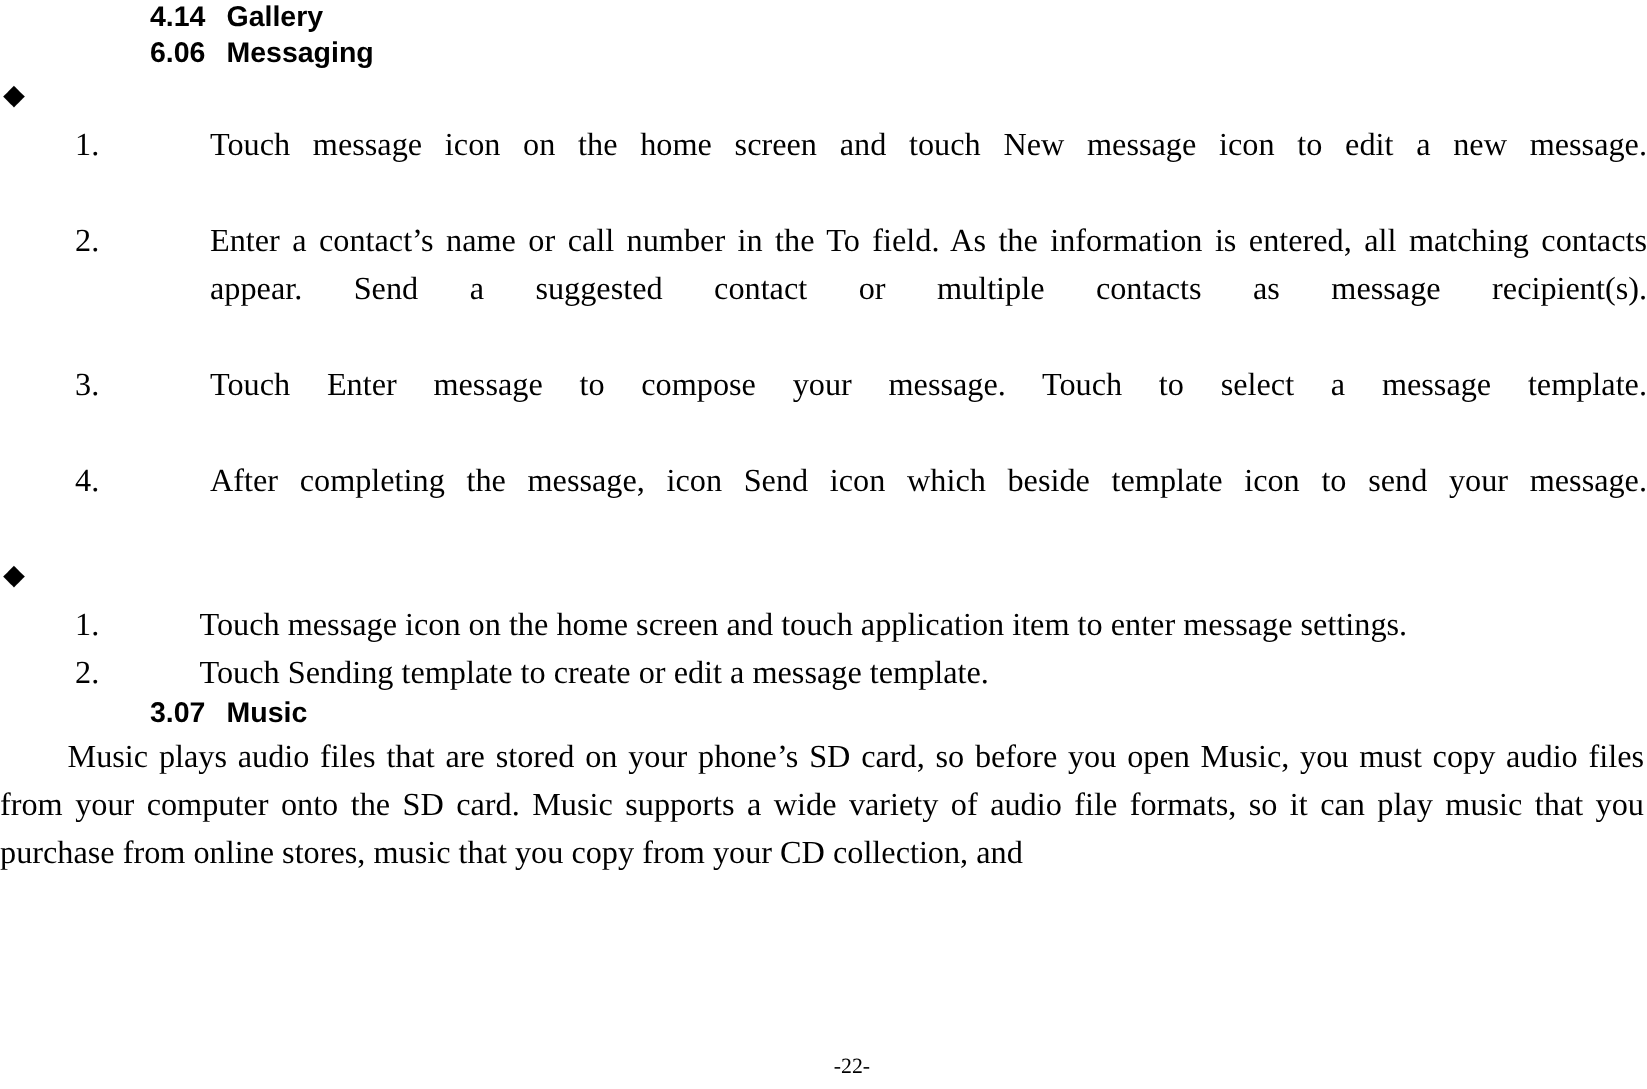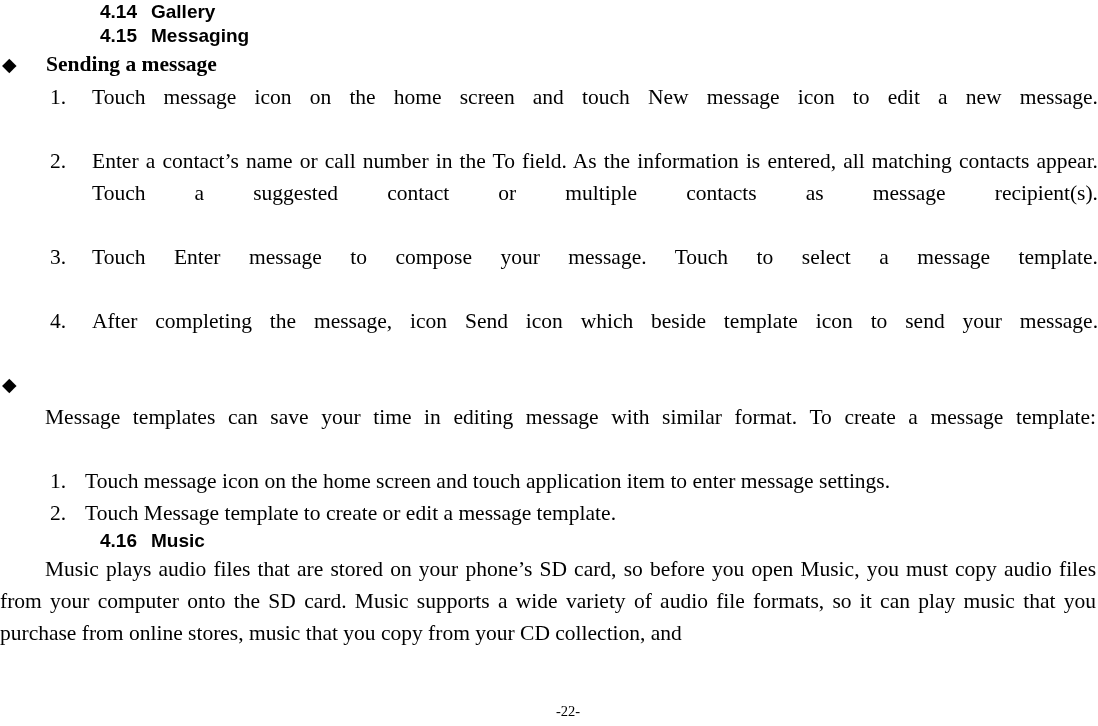--- a/index.html
+++ b/index.html
@@ -87,20 +87,21 @@
     flex: 0 0 auto;
     width: 42px;
     padding-left: 50px;
     box-sizing: content-box;
     text-align: left;
   }
   .oitem .otext {
     flex: 1 1 auto;
     text-align: justify;
     text-justify: inter-word;
+    margin-left: 48px;
   }
   
   .oitem.just .otext::after {
     content: "";
     display: inline-block;
     width: 100%;
   }
   .oitem.nojust .onum { width: 35px; }
 
   
@@ -119,66 +120,64 @@
 <body>
 
 <div class="page">
 
   <h2 class="heading">
     <span class="h-num">4.14</span><span class="h-title">Gallery</span>
   </h2>
 
 
   <h2 class="heading">
-    <span class="h-num">4.15</span><span class="h-title">Messaging</span>
+    <span class="h-num">6.06</span><span class="h-title">Messaging</span>
   </h2>
 
 
   <div class="bullet-row">
     <span class="bullet-mark">◆</span>
-    <span class="bullet-label">Sending a message</span>
   </div>
 
   <div class="olist">
     <div class="oitem just">
       <span class="onum">1.</span>
       <span class="otext">Touch message icon on the home screen and touch New message icon to edit a new message.</span>
     </div>
     <div class="oitem just">
       <span class="onum">2.</span>
-      <span class="otext">Enter a contact’s name or call number in the To field. As the information is entered, all matching contacts appear. Touch a suggested contact or multiple contacts as message recipient(s).</span>
+      <span class="otext">Enter a contact’s name or call number in the To field. As the information is entered, all matching contacts appear. Send a suggested contact or multiple contacts as message recipient(s).</span>
     </div>
     <div class="oitem just">
       <span class="onum">3.</span>
       <span class="otext">Touch Enter message to compose your message. Touch to select a message template.</span>
     </div>
     <div class="oitem just">
       <span class="onum">4.</span>
       <span class="otext">After completing the message, icon Send icon which beside template icon to send your message.</span>
     </div>
   </div>
 
   <div class="bullet-row">
     <span class="bullet-mark">◆</span>
   </div>
 
-  <p class="para indent lastline-left">Message templates can save your time in editing message with similar format. To create a message template:</p>
 
   <div class="olist">
     <div class="oitem nojust">
       <span class="onum">1.</span>
       <span class="otext">Touch message icon on the home screen and touch application item to enter message settings.</span>
     </div>
     <div class="oitem nojust">
       <span class="onum">2.</span>
-      <span class="otext">Touch Message template to create or edit a message template.</span>
+      <span class="otext">Touch Sending template to create or edit a message template.</span>
     </div>
   </div>
 
   <h2 class="heading">
-    <span class="h-num">4.16</span><span class="h-title">Music</span>
+    <span class="h-num">3.07</span><span class="h-title">Music</span>
   </h2>
 
   <p class="para indent">Music plays audio files that are stored on your phone’s SD card, so before you open Music, you must copy audio files from your computer onto the SD card. Music supports a wide variety of audio file formats, so it can play music that you purchase from online stores, music that you copy from your CD collection, and</p>
 
   <div class="footer">-22-</div>
 
 </div>
 
 </body></html>

